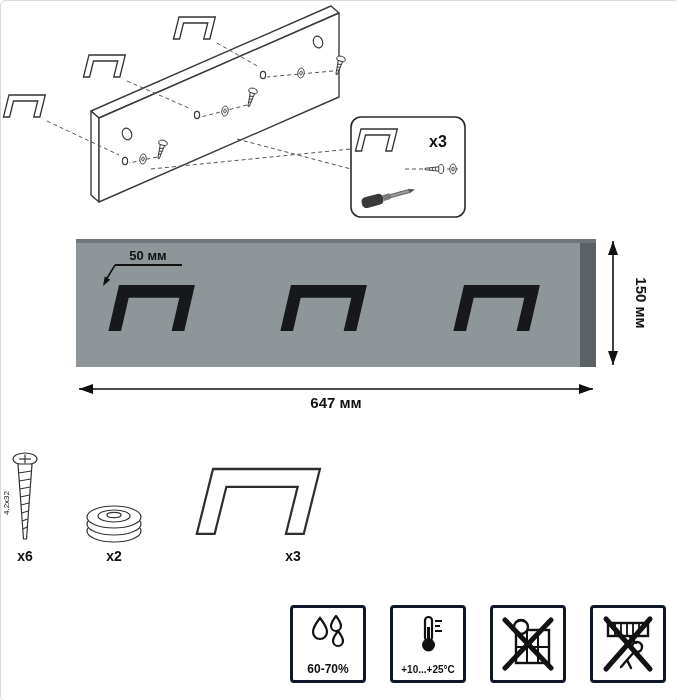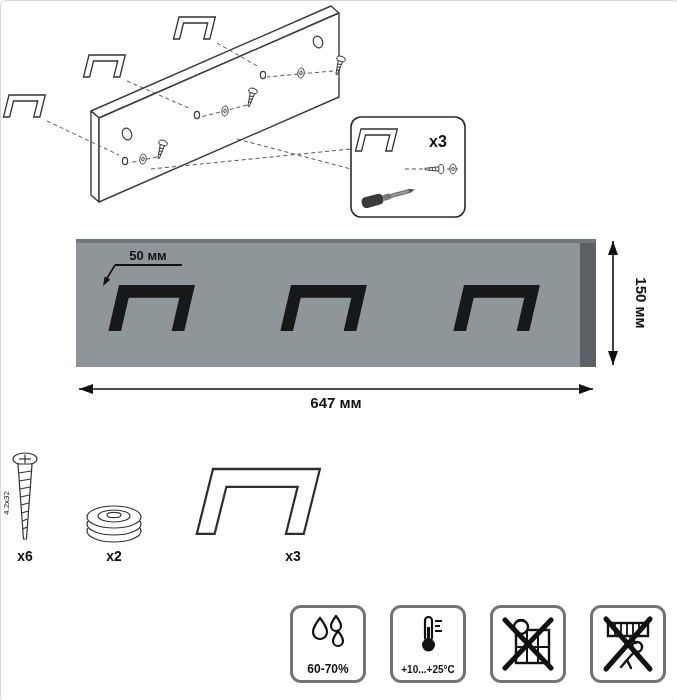--- a/index.html
+++ b/index.html
@@ -10,21 +10,21 @@
   }
   .layer{position:absolute;left:0;}
   svg text{font-family:"Liberation Sans",sans-serif;fill:#111;}
   .dim{font-weight:bold;}
   .warn-row{
     position:absolute;top:604px;left:0;right:0;
     display:flex;justify-content:flex-end;gap:24px;padding-right:12px;
   }
   .warn-box{
     width:76px;height:78px;box-sizing:border-box;
-    border:3px solid #737373;border-radius:11px;
+    border:3px solid #0f172a;border-radius:4px;
     display:flex;flex-direction:column;align-items:center;
     justify-content:space-between;padding:7px 2px 5px 2px;background:#fff;
   }
   .warn-label{font-weight:bold;font-size:12px;white-space:nowrap;line-height:1;}
   .warn-label.small{font-size:10px;}
 </style>
 </head>
 <body>
 
 <div class="page">

